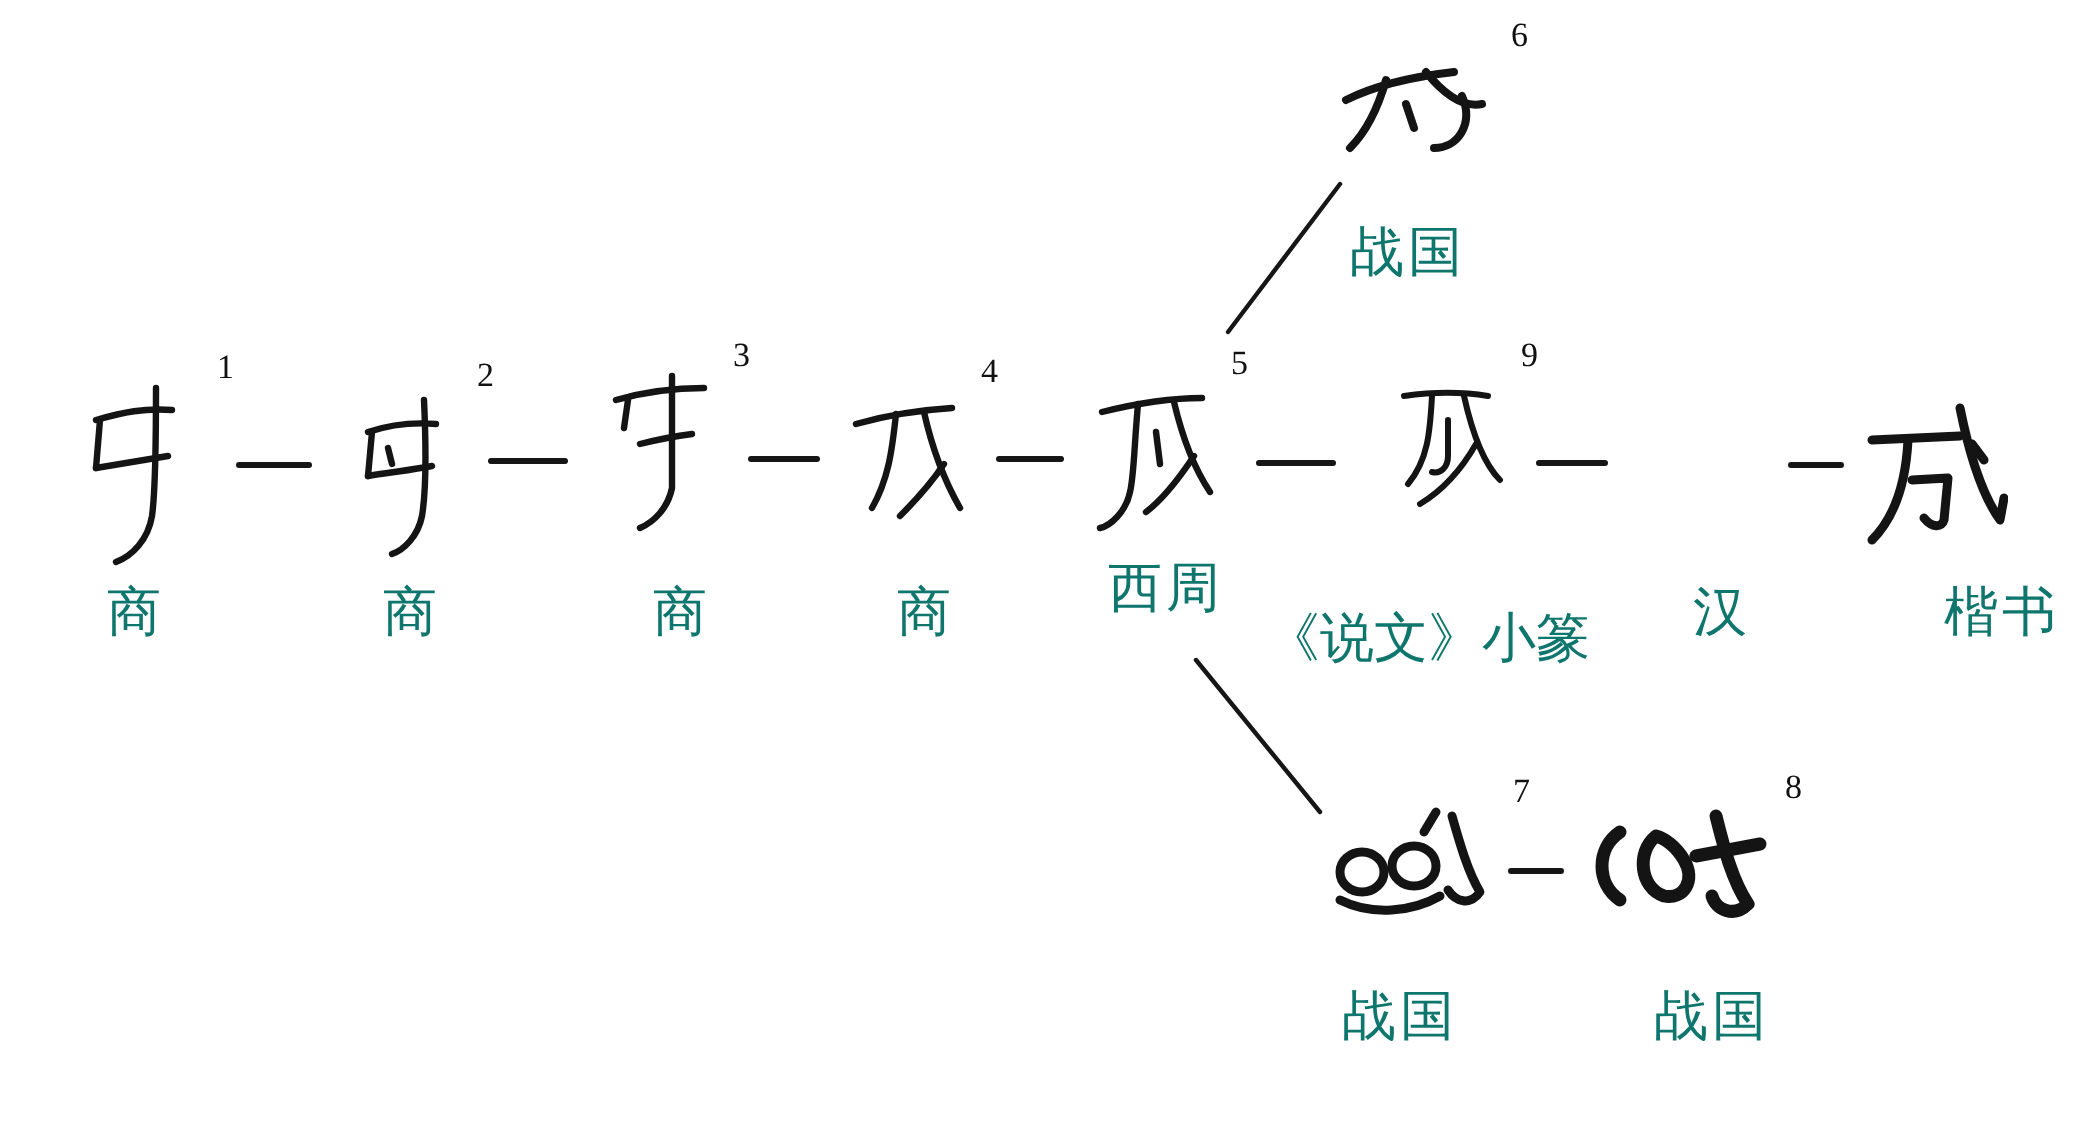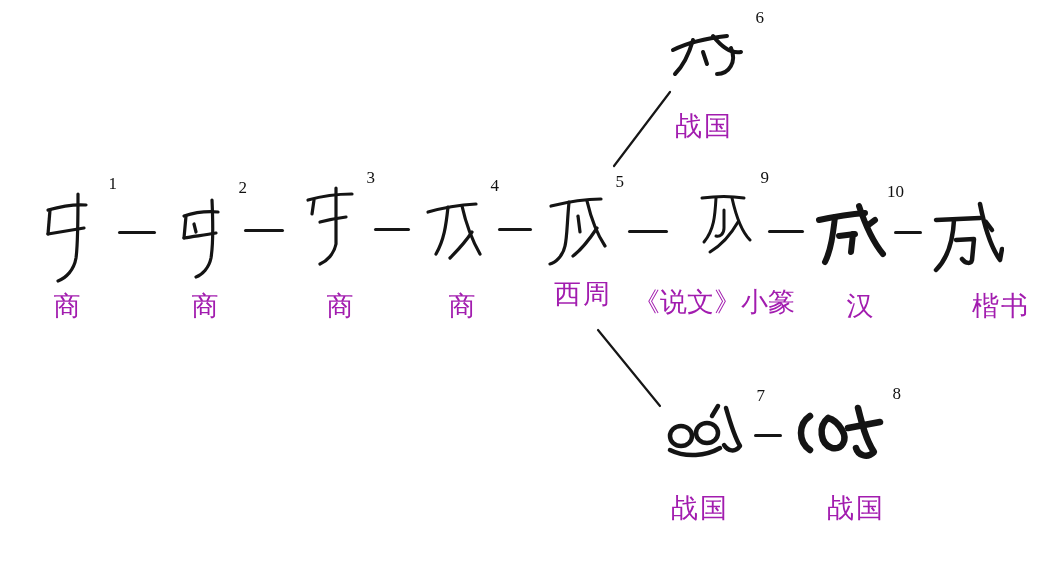--- a/index.html
+++ b/index.html
@@ -34,21 +34,21 @@
     background: #161616;
     border-radius: 2px;
   }
 
   .plabel {
     position: absolute;
     transform: translateX(-50%);
     font-size: 27px;
     letter-spacing: 2px;
     white-space: nowrap;
-    color: #a21caf;
+    color: #0f766e;
     font-family: "Liberation Serif", serif;
   }
 </style>
 </head>
 <body>
 
 <div class="canvas">
 
   <svg class="bg-lines" viewBox="0 0 1044 564">
     <line x1="614" y1="166" x2="670" y2="92" stroke="#161616" stroke-width="2.2" stroke-linecap="round"></line>
@@ -123,31 +123,20 @@
       <path d="M24 16 C23 34 22 48 12 60"></path>
       <path d="M40 16 C44 34 50 50 58 58"></path>
       <path d="M32 28 L32 46 C32 52 28 55 24 54"></path>
       <path d="M46 40 C38 54 28 64 18 70"></path>
     </svg>
     <span class="num">9</span>
   </div>
 
   <div class="dash" style="left:768px; top:230px; width:36px;"></div>
 
-  <div class="node" style="left:815px; top:196px; width:72px; height:84px;">
-    <svg viewBox="0 0 72 84" fill="none" stroke="#141414" stroke-width="6" stroke-linecap="round" stroke-linejoin="round">
-      <path d="M4 24 C18 21 36 18 50 17"></path>
-      <path d="M20 21 C18 38 16 54 10 66"></path>
-      <path d="M24 40 L40 38"></path>
-      <path d="M38 38 L36 56"></path>
-      <path d="M44 10 C50 28 58 46 68 58"></path>
-      <path d="M52 30 L60 24"></path>
-    </svg>
-    <span class="num">10</span>
-  </div>
 
   <div class="dash" style="left:894px; top:231px; width:28px;"></div>
 
   <div class="node" style="left:928px; top:196px; width:76px; height:86px;">
     <svg viewBox="0 0 76 86" fill="none" stroke="#141414" stroke-width="4.5" stroke-linecap="round" stroke-linejoin="round">
       <path d="M8 24 L52 22"></path>
       <path d="M26 24 C25 44 20 62 8 74"></path>
       <path d="M28 44 L46 43 L44 64 C43 68 38 68 34 63"></path>
       <path d="M52 8 C56 28 62 50 72 64 L74 53"></path>
       <path d="M58 26 L64 34"></path>
@@ -186,21 +175,21 @@
       <path d="M60 30 L92 24"></path>
     </svg>
     <span class="num">8</span>
   </div>
 
   <span class="plabel" style="left:68px;  top:288px;">商</span>
   <span class="plabel" style="left:206px; top:288px;">商</span>
   <span class="plabel" style="left:341px; top:288px;">商</span>
   <span class="plabel" style="left:463px; top:288px;">商</span>
   <span class="plabel" style="left:583px; top:276px;">西周</span>
-  <span class="plabel" style="left:714px; top:284px; letter-spacing:0;text-align:right;">《说文》小篆</span>
+  <span class="plabel" style="left:714px; top:301px; letter-spacing:0;text-align:right;">《说文》小篆</span>
   <span class="plabel" style="left:861px; top:288px;">汉</span>
   <span class="plabel" style="left:965px; top:288px;margin-left:36px;">楷书</span>
 
   <span class="plabel" style="left:704px; top:108px;">战国</span>
   <span class="plabel" style="left:700px; top:490px;">战国</span>
   <span class="plabel" style="left:856px; top:490px;">战国</span>
 
 </div>
 
 </body></html>

